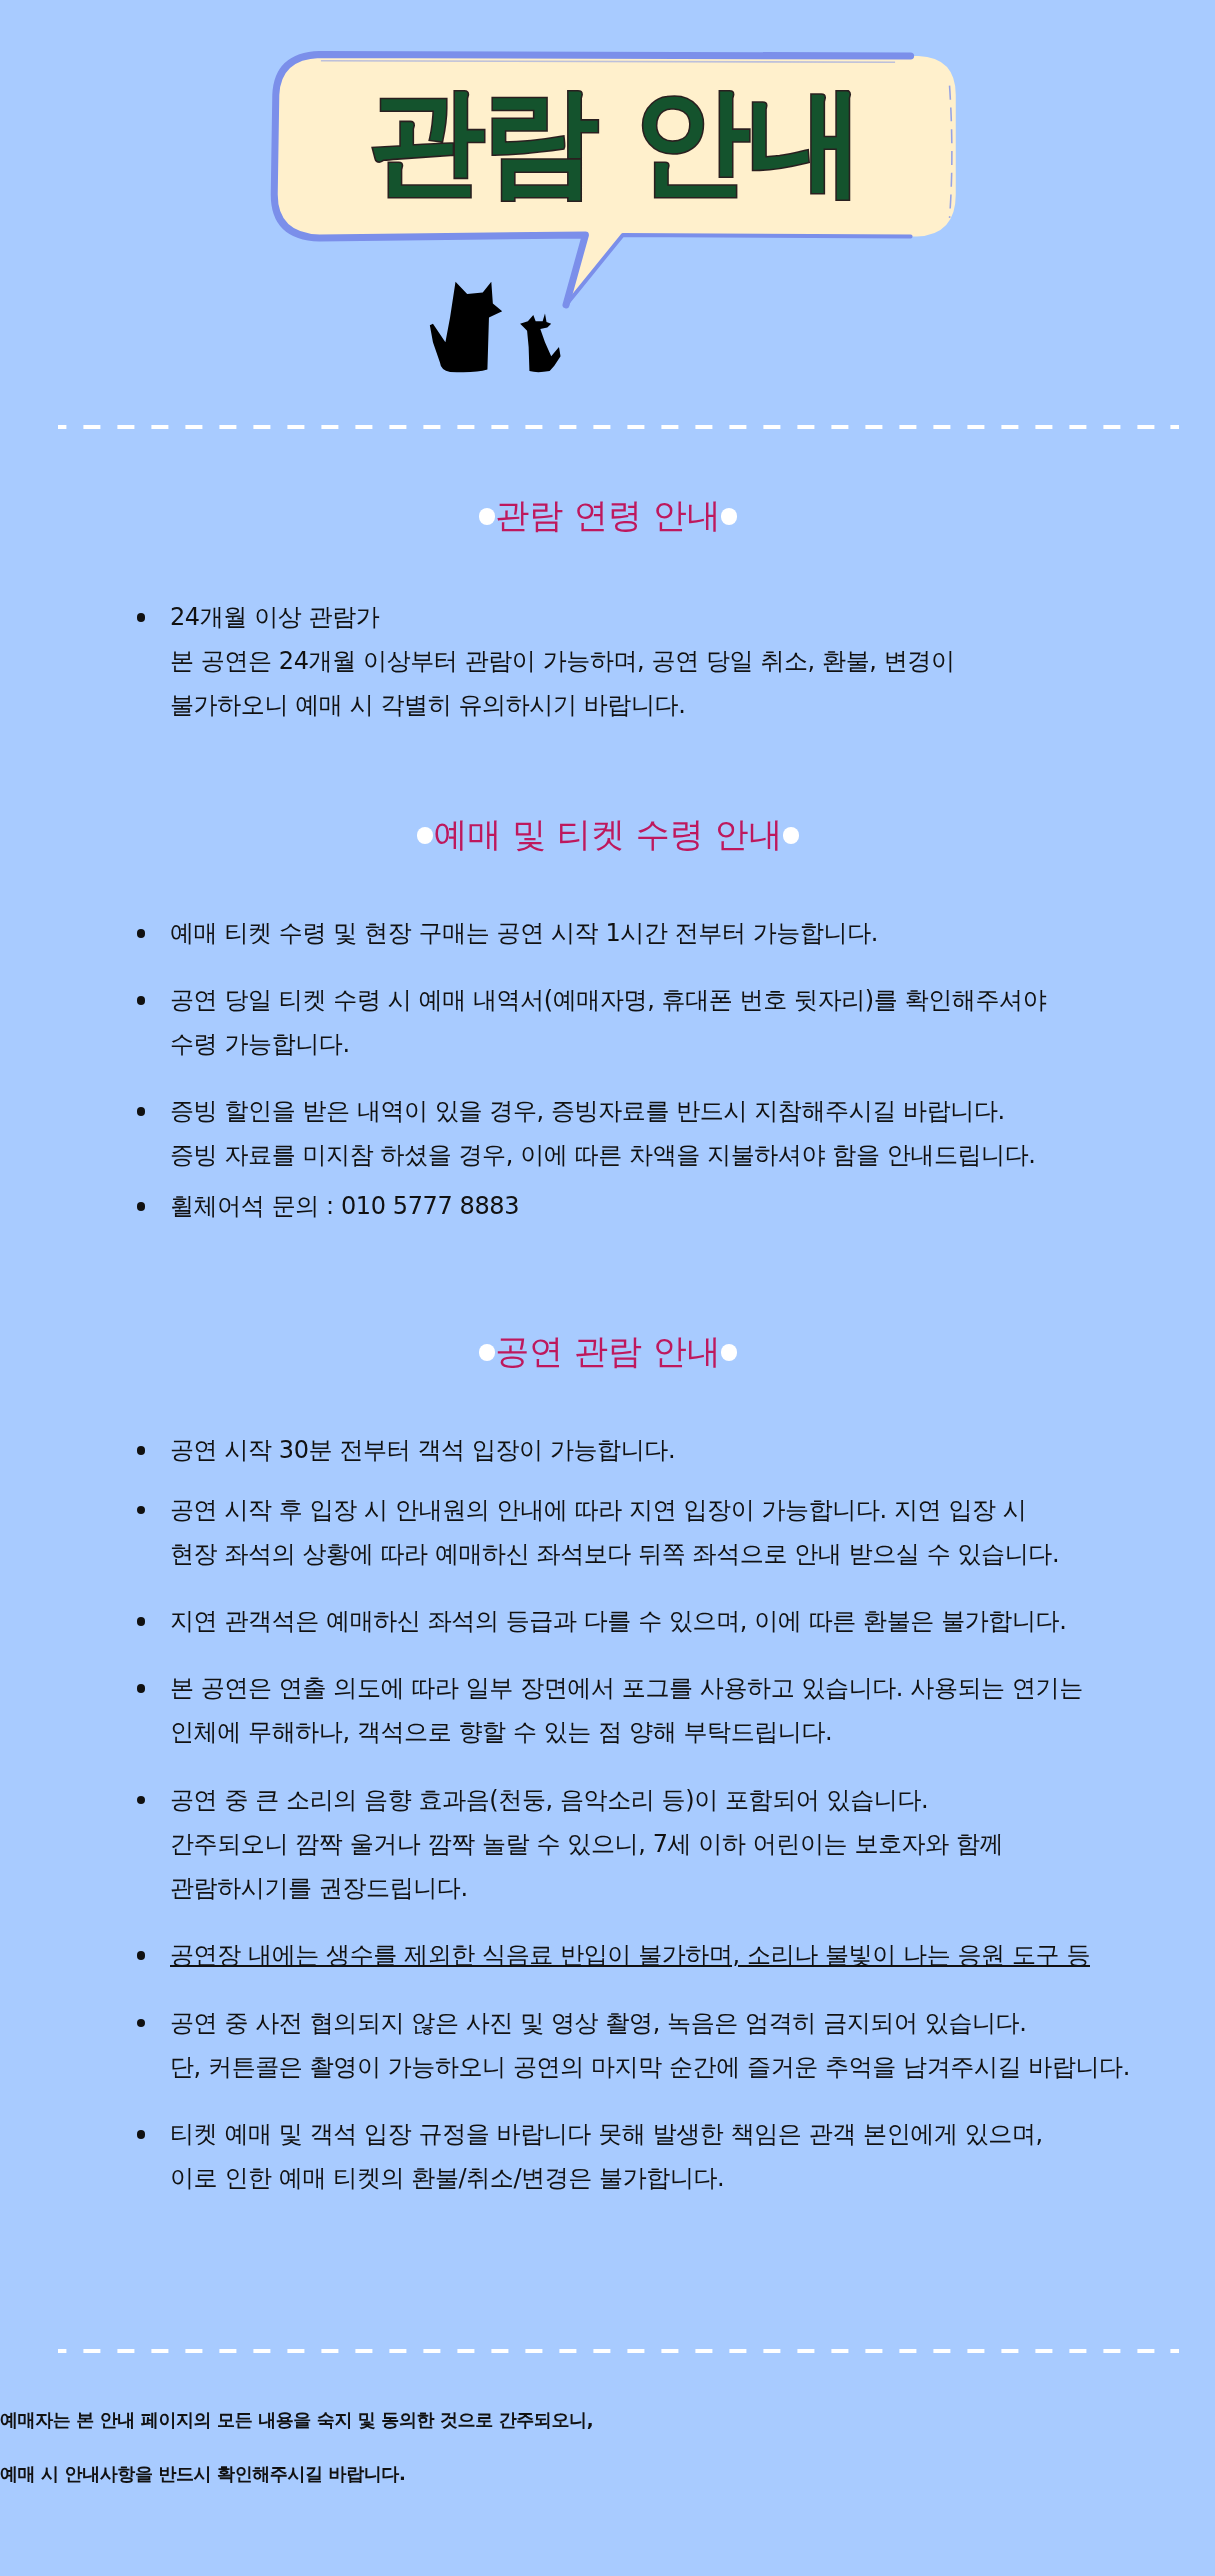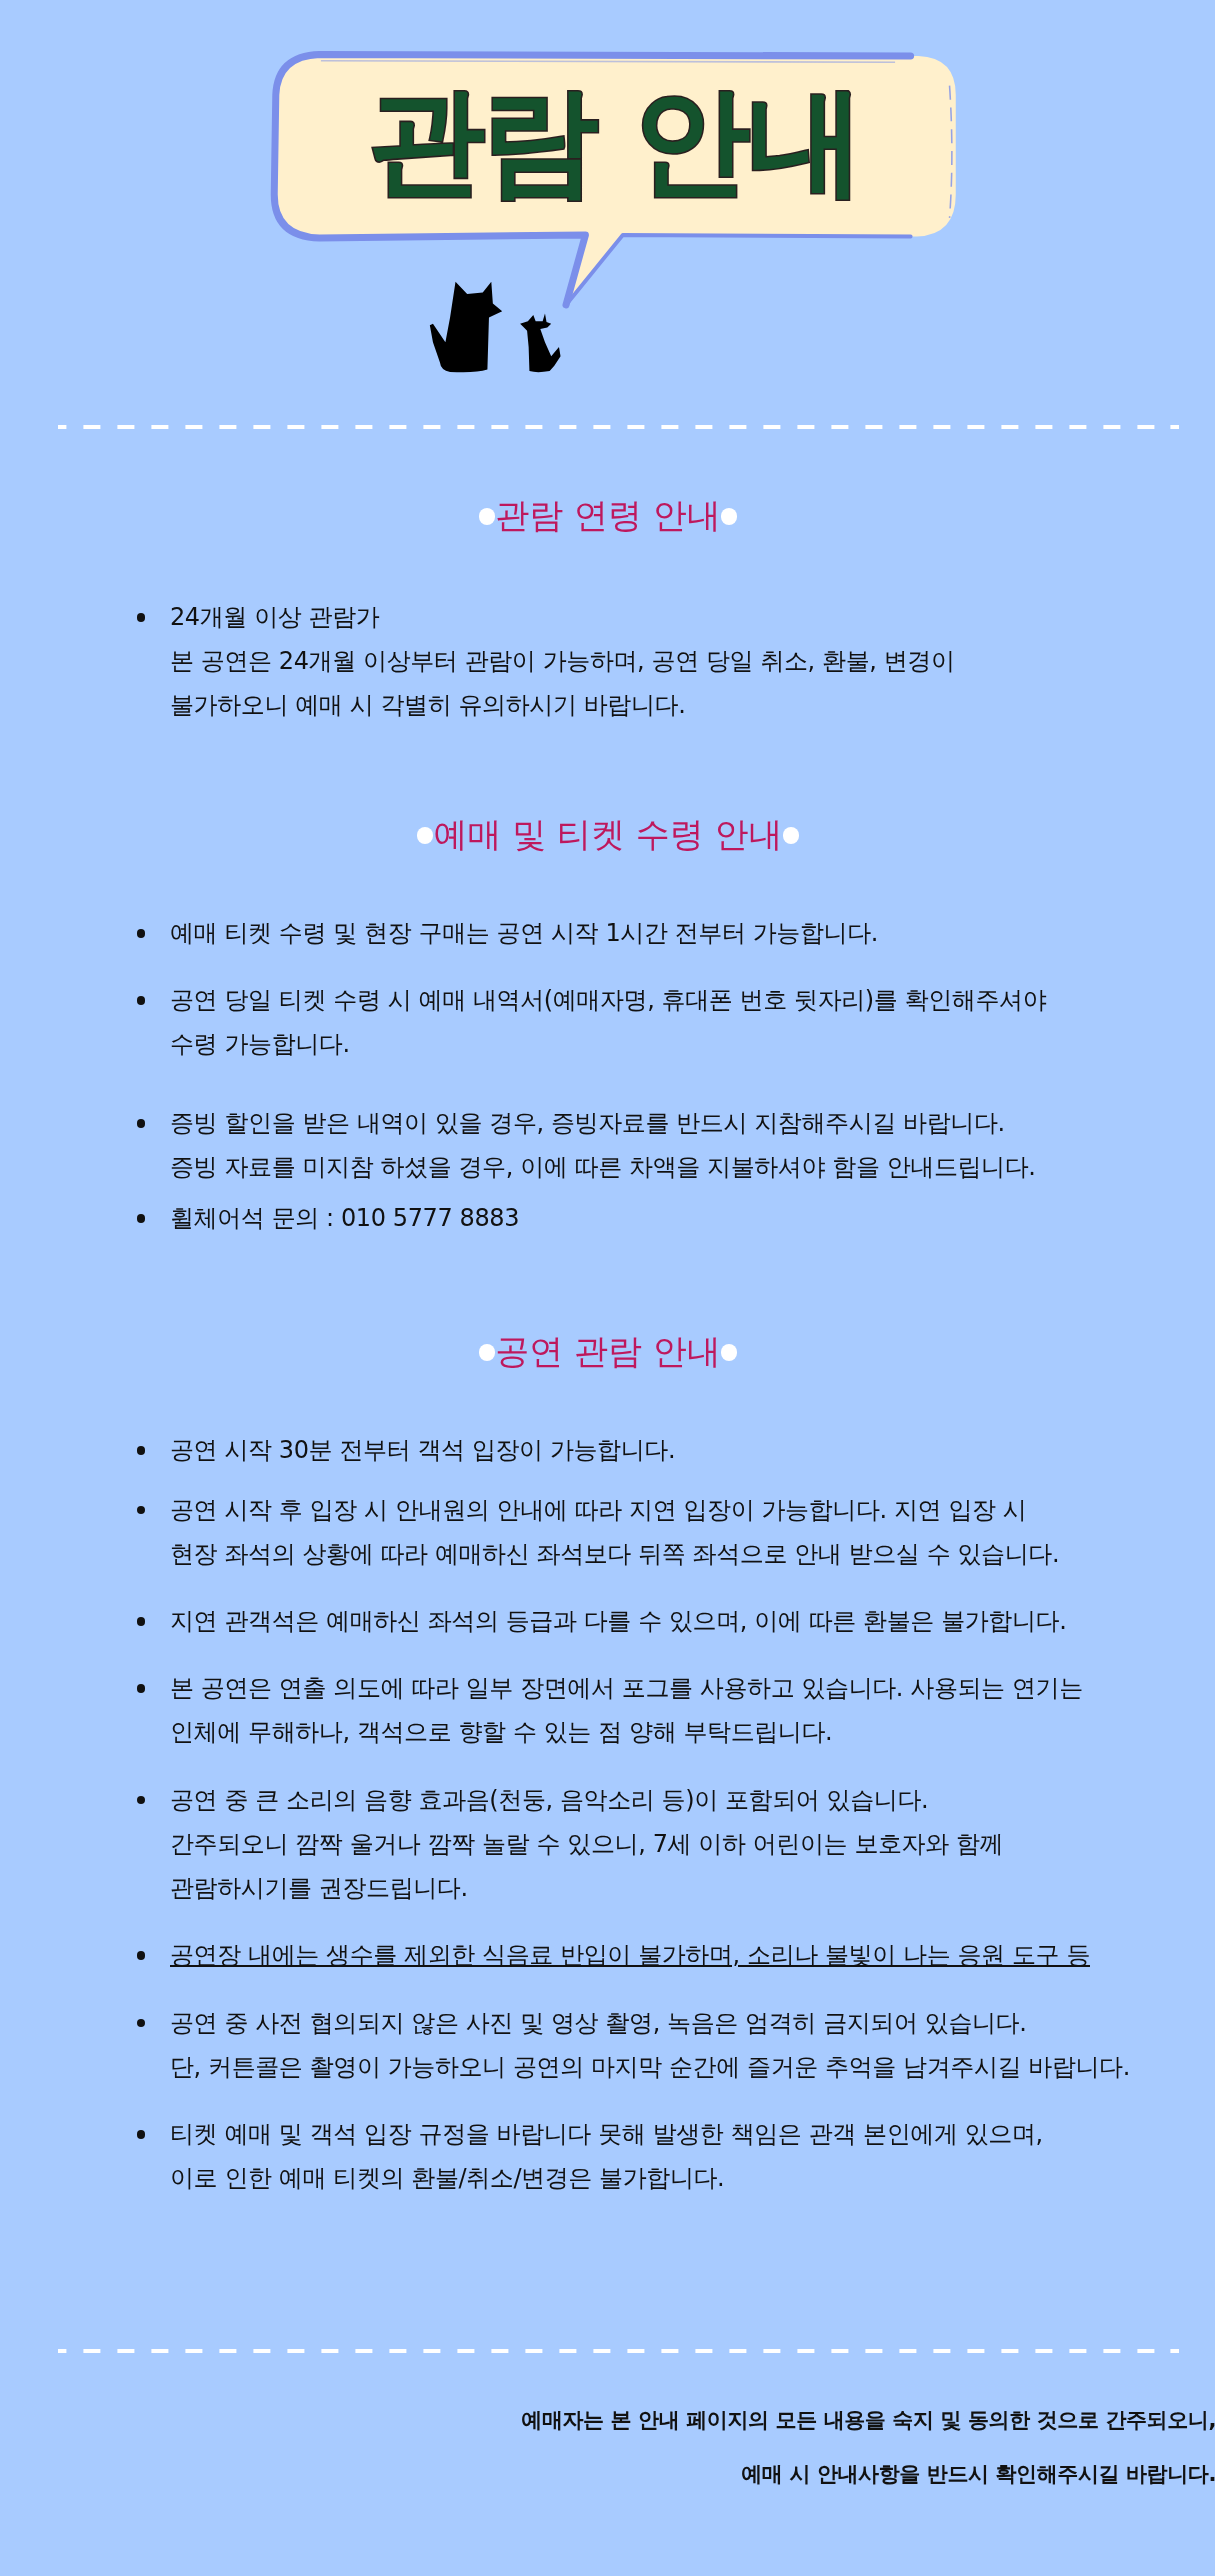--- a/index.html
+++ b/index.html
@@ -77,22 +77,22 @@
       position: absolute;
       left: 11.7px; top: 18px;
       width: 8.6px; height: 8.6px;
       border-radius: 50%;
       background: #111111;
     }
     ul.items li .line { display: block; white-space: nowrap; }
     .footer-note {
       position: absolute;
       left: 0; width: 1216px;
-      text-align: right;
-      font-size: 21px;
+      text-align: left;
+      font-size: 18px;
       font-weight: bold;
       line-height: 54px;
       letter-spacing: -0.4px;
     }
     .footer-note .line { display: block; }
   </style>
 </head>
 <body>
 
 <div class="hero">
@@ -135,21 +135,21 @@
 <div class="section-heading" style="top:817px;">
   <span class="dot"></span>
   <span>예매 및 티켓 수령 안내</span>
   <span class="dot"></span>
 </div>
 <ul class="items" style="top:911px;">
   <li style="margin-bottom:23.4px;">
     <span class="bullet"></span>
     <span class="line">예매 티켓 수령 및 현장 구매는 공연 시작 1시간 전부터 가능합니다.</span>
   </li>
-  <li style="margin-bottom:35px;">
+  <li style="margin-bottom:23px;">
     <span class="bullet"></span>
     <span class="line">공연 당일 티켓 수령 시 예매 내역서(예매자명, 휴대폰 번호 뒷자리)를 확인해주셔야</span>
     <span class="line">수령 가능합니다.</span>
   </li>
   <li style="margin-bottom:7px;">
     <span class="bullet"></span>
     <span class="line">증빙 할인을 받은 내역이 있을 경우, 증빙자료를 반드시 지참해주시길 바랍니다.</span>
     <span class="line">증빙 자료를 미지참 하셨을 경우, 이에 따른 차액을 지불하셔야 함을 안내드립니다.</span>
   </li>
   <li>

